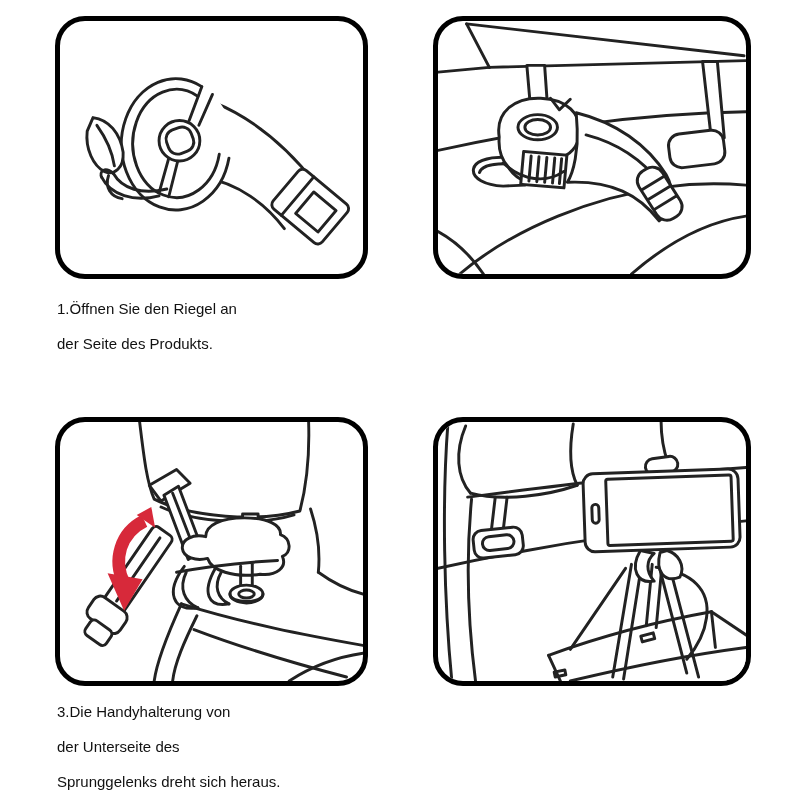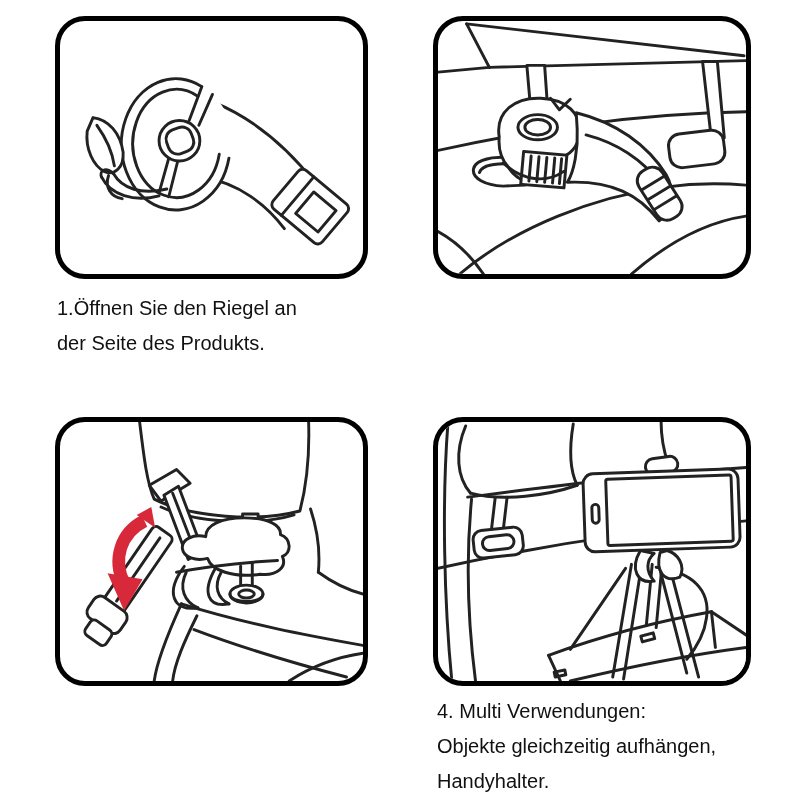--- a/index.html
+++ b/index.html
@@ -13,21 +13,21 @@
   }
   #panel-1{left:55px;top:16px;width:313px;height:263px;}
   #panel-2{left:433px;top:16px;width:318px;height:263px;}
   #panel-3{left:55px;top:417px;width:313px;height:269px;}
   #panel-4{left:433px;top:417px;width:318px;height:269px;}
   .panel svg{display:block;width:100%;height:100%;}
   .ln{fill:none;stroke:#222222;stroke-width:3;stroke-linecap:round;stroke-linejoin:round;}
   .wh{fill:#ffffff;stroke:#222222;stroke-width:3;stroke-linejoin:round;stroke-linecap:round;}
   .fw{fill:#ffffff;stroke:none;}
   .caption{
-    position:absolute;font-size:20px;line-height:35px;color:#111111;
+    position:absolute;font-size:15px;line-height:35px;color:#111111;
     white-space:pre-line;letter-spacing:0px;
   }
   #caption-1{left:57px;top:291px;width:345px;}
   #caption-2{left:437px;top:291px;width:360px;}
   #caption-3{left:57px;top:694px;width:385px;}
   #caption-4{left:437px;top:694px;width:360px;}
 </style>
 </head>
 <body>
 
@@ -226,17 +226,17 @@
       <g transform="rotate(-2 226 90)">
         <rect class="wh" x="148" y="50" width="157" height="79" rx="10"></rect>
         <rect class="ln" x="171" y="56" width="127" height="67" rx="2"></rect>
         <rect class="ln" x="156" y="81" width="7" height="19" rx="3.5"></rect>
       </g>
     </svg>
   </div>
 
   <div class="caption" id="caption-1">1.Öffnen Sie den Riegel an
 der Seite des Produkts.</div>
-  <div class="caption" id="caption-4">4. Multi Verwendungen:
-Objekte gleichzeitig aufhängen,
-Handyhalter.</div>
+  <div class="caption" id="caption-3">3.Die Handyhalterung von
+der Unterseite des
+Sprunggelenks dreht sich heraus.</div>
 
 </div>
 
 </body></html>

